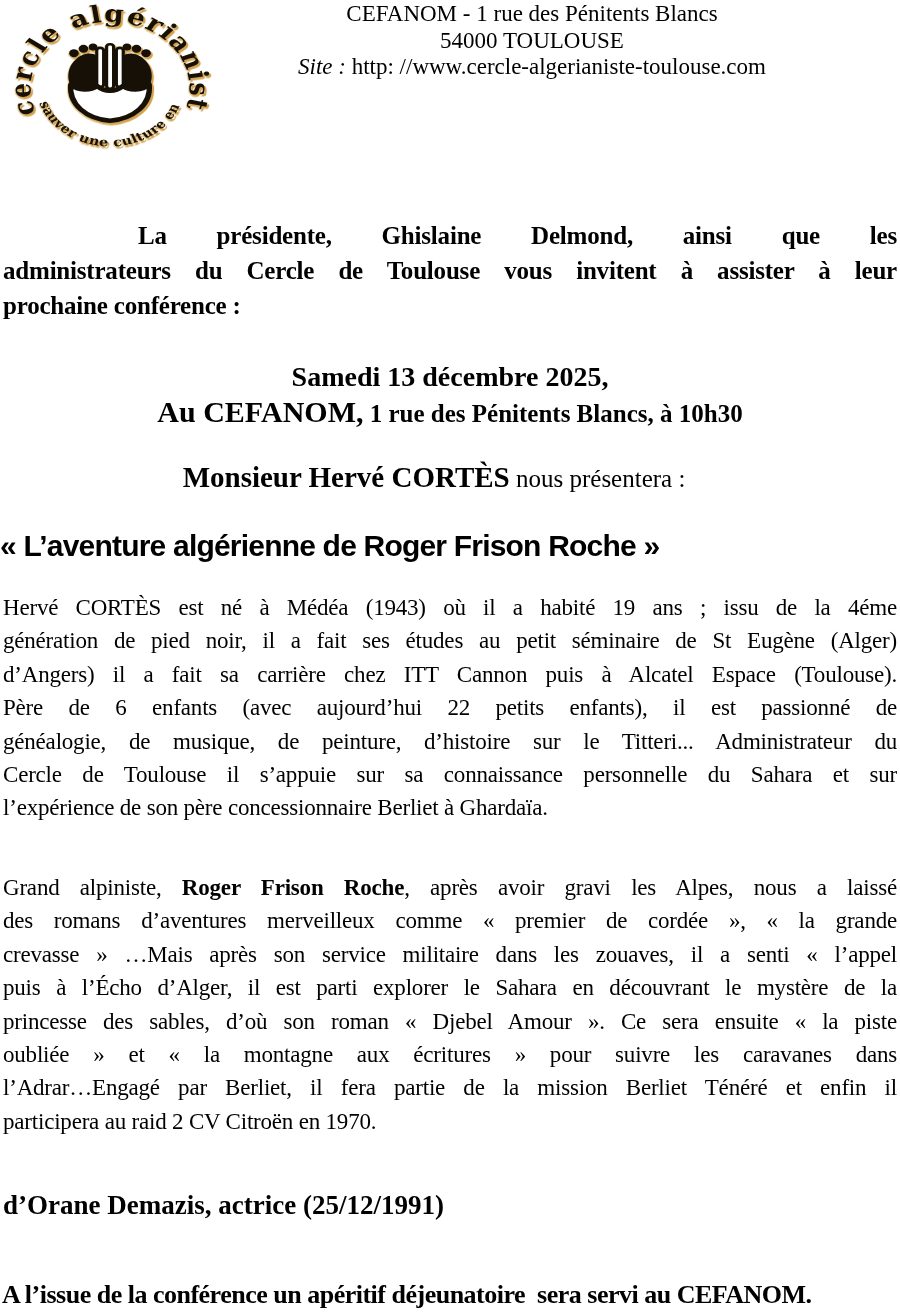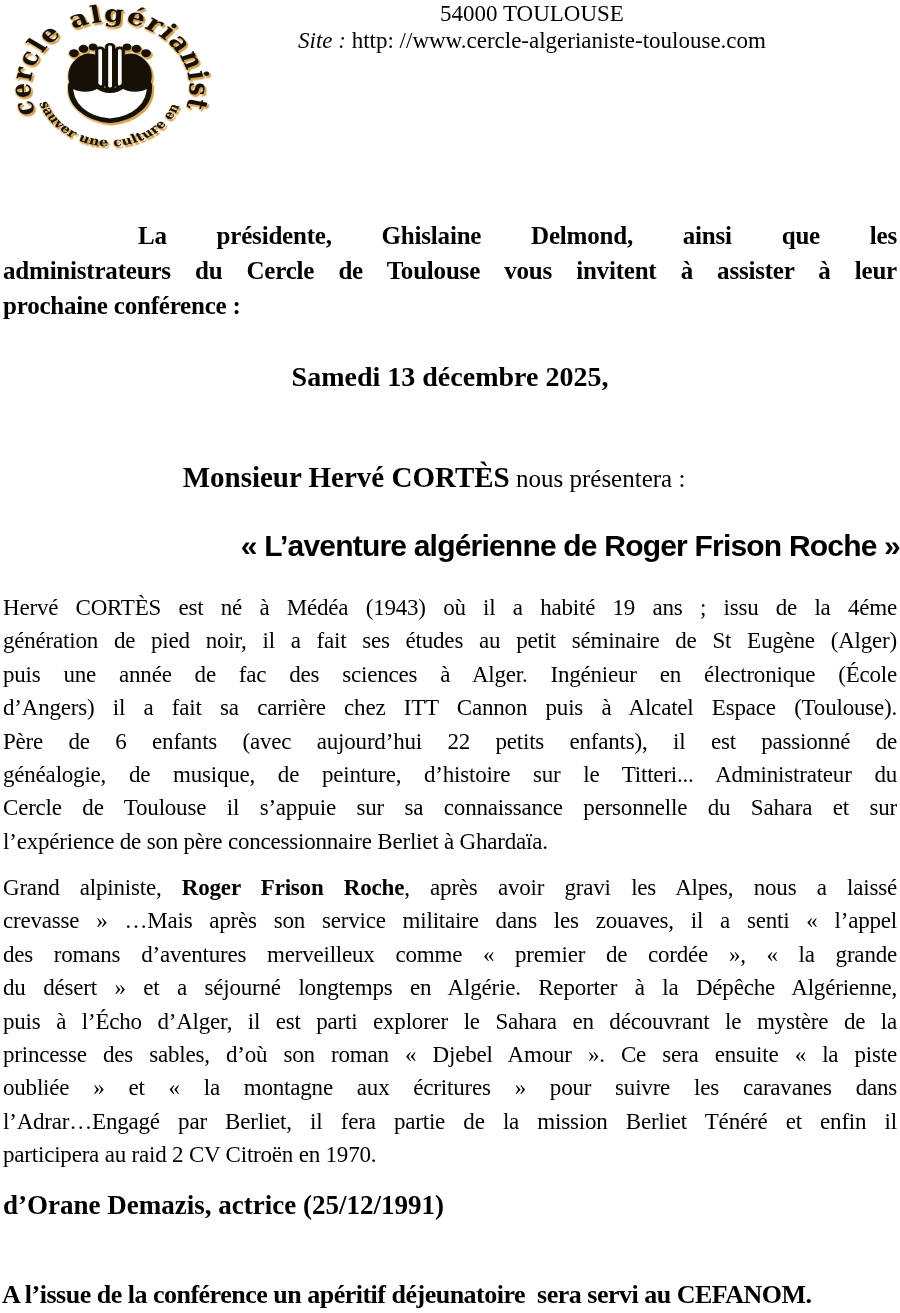--- a/index.html
+++ b/index.html
@@ -32,21 +32,21 @@
   .event-date { font-size:28px; line-height:35px; }
   .event-venue { font-size:25px; line-height:36px; }
   .venue-big { font-size:30px; }
 
   
   .presenter { position:absolute; left:0; top:461px; width:868px; text-align:center; font-size:25px; }
   .presenter-name { font-weight:bold; font-size:29px; }
 
   
   .talk-title {
-    position:absolute; left:0; top:529px; width:900px; text-align:right;
+    position:absolute; left:0; top:529px; width:900px; text-align:left;
     font-family:"Liberation Sans", sans-serif; font-weight:bold; font-size:30px;
     letter-spacing:-0.8px;
   }
 
   
   .para {
     position:absolute; left:3px; width:894px;
     font-size:23px; line-height:33.4px; letter-spacing:-0.2px;
   }
   .bio   { top:591px; }
@@ -103,54 +103,54 @@
           <rect x="106" y="56" width="6.5" height="44" rx="3" fill="#ffffff" stroke="#161006" stroke-width="3"></rect>
 
           <path d="M 63,97 C 61,120 78,136 100,138 C 122,136 139,120 137,97
                    C 130,105 118,104 112,99 C 105,106 95,106 88,99 C 82,104 70,105 63,97 Z" fill="#ffffff" stroke="#161006" stroke-width="5" stroke-linejoin="round"></path>
         </g>
       </g>
     </svg>
   </div>
 
   <div class="header-text">
+    <div>CEFANOM - 1 rue des Pénitents Blancs</div>
     <div>54000 TOULOUSE</div>
     <div><span class="site-label">Site :</span><span> http: //www.cercle-algerianiste-toulouse.com</span></div>
   </div>
 
   <div class="intro">
       <div class="jl">La présidente, Ghislaine Delmond, ainsi que les</div>
       <div class="jl">administrateurs du Cercle de Toulouse vous invitent à assister à leur</div>
       <div class="jl">prochaine conférence :</div>
     </div>
 
   <div class="event">
     <div class="event-date">Samedi 13 décembre 2025,</div>
+    <div class="event-venue"><span class="venue-big">Au CEFANOM,</span><span> 1 rue des Pénitents Blancs, à 10h30</span></div>
   </div>
 
   <div class="presenter"><span class="presenter-name">Monsieur Hervé CORTÈS</span><span> nous présentera :</span></div>
 
   <div class="talk-title">« L’aventure algérienne de Roger Frison Roche »</div>
 
   <div class="para bio">
       <div class="jl">Hervé CORTÈS est né à Médéa (1943) où il a habité 19 ans ; issu de la 4éme</div>
       <div class="jl">génération de pied noir, il a fait ses études au petit séminaire de St Eugène (Alger)</div>
-      <div class="jl">puis une année de fac des sciences à Alger. Ingénieur en électronique (École</div>
       <div class="jl">d’Angers) il a fait sa carrière chez ITT Cannon puis à Alcatel Espace (Toulouse).</div>
       <div class="jl">Père de 6 enfants (avec aujourd’hui 22 petits enfants), il est passionné de</div>
       <div class="jl">généalogie, de musique, de peinture, d’histoire sur le Titteri... Administrateur du</div>
       <div class="jl">Cercle de Toulouse il s’appuie sur sa connaissance personnelle du Sahara et sur</div>
       <div class="jl">l’expérience de son père concessionnaire Berliet à Ghardaïa.</div>
     </div>
 
   <div class="para story">
       <div class="jl"><span>Grand alpiniste, </span><span class="seg-bold">Roger Frison Roche</span><span>, après avoir gravi les Alpes, nous a laissé</span></div>
+      <div class="jl">des romans d’aventures merveilleux comme « premier de cordée », « la grande</div>
       <div class="jl">crevasse » …Mais après son service militaire dans les zouaves, il a senti « l’appel</div>
-      <div class="jl">des romans d’aventures merveilleux comme « premier de cordée », « la grande</div>
-      <div class="jl">du désert » et a séjourné longtemps en Algérie. Reporter à la Dépêche Algérienne,</div>
       <div class="jl">puis à l’Écho d’Alger, il est parti explorer le Sahara en découvrant le mystère de la</div>
       <div class="jl">princesse des sables, d’où son roman « Djebel Amour ». Ce sera ensuite « la piste</div>
       <div class="jl">oubliée » et « la montagne aux écritures » pour suivre les caravanes dans</div>
       <div class="jl">l’Adrar…Engagé par Berliet, il fera partie de la mission Berliet Ténéré et enfin il</div>
       <div class="jl">participera au raid 2 CV Citroën en 1970.</div>
     </div>
 
   <div class="ephemeride">
       <div class="ln">d’Orane Demazis, actrice (25/12/1991)</div>
     </div>

